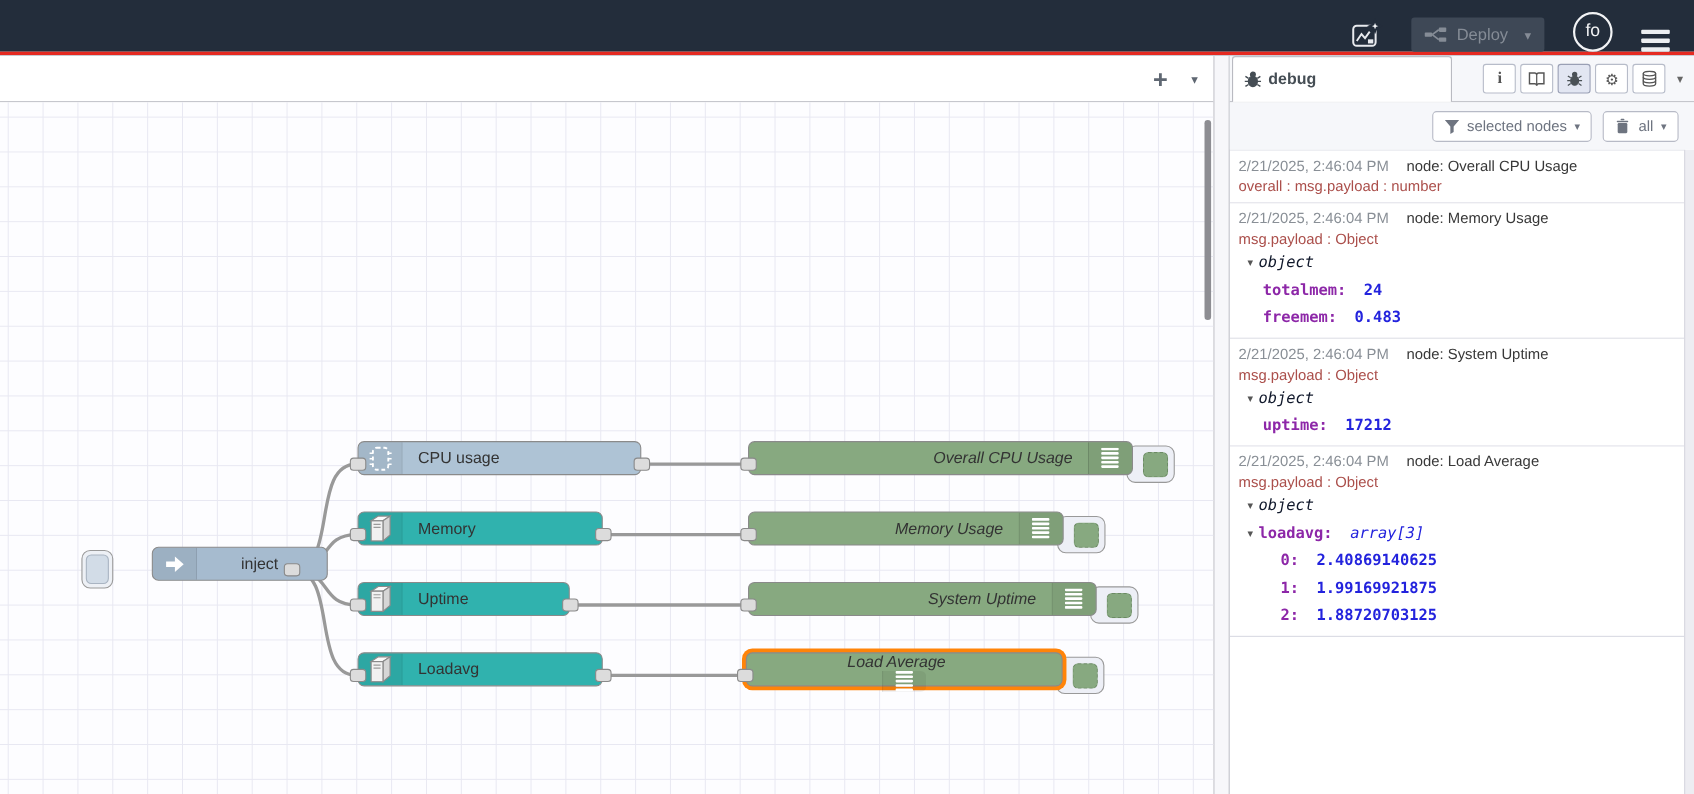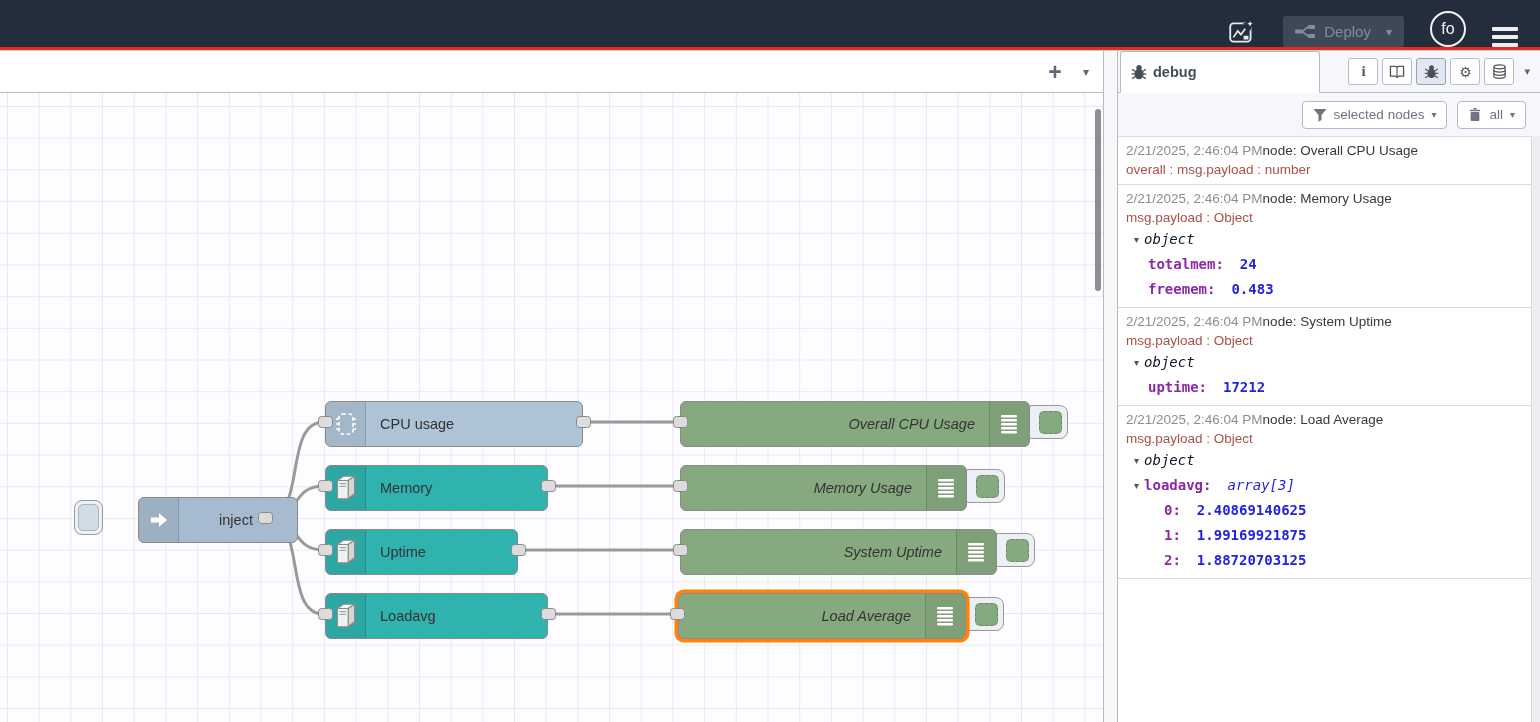--- a/index.html
+++ b/index.html
@@ -25,33 +25,33 @@
   .tab-add { position:absolute; right:34px; top:7px; width:28px; height:28px; border:none; background:none; font-size:23px; font-weight:bold; color:#5f6772; cursor:pointer; }
   .tab-caret { position:absolute; right:6px; top:12px; width:22px; height:18px; border:none; background:none; font-size:12px; color:#5f6772; cursor:pointer; }
   .canvas { position:absolute; left:0; top:42px; width:1103px; height:630px; background:#fdfdff;
     background-image:linear-gradient(to right,#e8e8f2 1px,transparent 1px),linear-gradient(to bottom,#e8e8f2 1px,transparent 1px);
     background-size:31.7px 31.7px; background-position:7px 13px; overflow:hidden; }
   .wires { position:absolute; left:0; top:-42px; width:1103px; height:672px; pointer-events:none; }
   .wires path { pointer-events:stroke; }
   .vscroll { position:absolute; left:1095px; top:16px; width:6px; height:182px; background:#8d8d92; border-radius:3px; }
 
   
-  .node { position:absolute; height:46px; border:1px solid #8a8a8a; border-radius:6px; display:flex; align-items:center; cursor:pointer; }
+  .node { position:absolute; height:31px; border:1px solid #8a8a8a; border-radius:6px; display:flex; align-items:center; cursor:pointer; }
   .node .icon-region { width:40px; height:100%; display:flex; align-items:center; justify-content:center; background:rgba(0,0,0,0.06); }
   .node .icon-left { border-right:1px solid rgba(0,0,0,0.14); border-radius:5px 0 0 5px; }
   .node .icon-right { border-left:1px solid rgba(0,0,0,0.14); border-radius:0 5px 5px 0; }
   .node .label { font-size:14.5px; color:#333; white-space:nowrap; }
   .n-inject { background:#a6bbcf; }
   .n-inject .label { flex:1; text-align:center; padding-right:4px; }
   .n-cpu { background:#aec3d5; }
   .n-os  { background:#30b2ae; }
   .n-cpu .label, .n-os .label { padding-left:14px; }
   .n-debug { background:#87a980; }
   .n-debug .label { flex:1; text-align:right; padding-right:14px; font-style:italic; }
-  .selected { box-shadow:0 0 0 3.5px #ff8409; }
+  .selected { box-shadow:0 0 0 3.5px #ff8409;flex-direction:column; }
 
   .inject-btn { position:absolute; width:29px; height:35px; background:#edf0f5; border:1px solid #999; border-radius:8px; cursor:pointer; padding:3px; }
   .inject-btn .inner { width:100%; height:100%; background:#d2dce7; border:1px solid #a9b4c2; border-radius:5px; }
 
   .toggle { position:absolute; width:44px; height:34px; background:#edeff6; border:1px solid #999; border-radius:8px; display:flex; align-items:center; justify-content:flex-end; padding-right:5px; cursor:pointer; }
   .toggle .tg-inner { width:23px; height:23px; background:#87a980; border:1px dashed #6c8a64; border-radius:5px; }
 
   .port { position:absolute; width:15px; height:12px; background:#dcdcdc; border:1.5px solid #8a8a8a; border-radius:3.5px; cursor:crosshair; }
 
   
@@ -70,21 +70,21 @@
 
   .side-toolbar { height:43px; background:#f6f7fa; display:flex; align-items:center; justify-content:flex-end; gap:10px; padding-right:14px; }
   .tb-btn { height:28px; background:#fff; border:1px solid #b7bac6; border-radius:4px; display:flex; align-items:center; gap:7px; padding:0 10px; font-size:13.5px; color:#6e7480; cursor:pointer; }
   .tb-btn .tb-caret { font-size:10px; color:#6e7480; }
 
   
   .msg-area { flex:1; display:flex; overflow:hidden; }
   .msgs { flex:1; border-top:1px solid #dcdde6; }
   .rail { width:9px; background:#ededf2; border-left:1px solid #d8d8e0; }
   .msg { border-bottom:1px solid #d9dae3; padding:4px 6px 5px 8px; background:#fff; cursor:pointer; }
-  .meta { display:flex; font-size:13.5px; line-height:19px; }
+  .meta { display:flex; gap:16px; font-size:13.5px; line-height:19px; }
   .meta .time { color:#898f96; }
   .meta .mnode { color:#383838; }
   .mpath { font-size:13.5px; line-height:19px; color:#ab4f4b; }
   .mono { font-family:"DejaVu Sans Mono", monospace; font-size:14px; font-weight:bold; line-height:25px; color:#2323dd; }
   .row-val { padding:2px 0 3px 3px; }
   .row-obj { padding-left:8px; }
   .row-kv { padding-left:22px; }
   .row-item { padding-left:38px; }
   .caret-sm { font-family:"Liberation Sans", sans-serif; font-weight:normal; font-size:10px; color:#555; margin-right:5px; vertical-align:1px; }
   .obj-label, .arr-type { font-style:italic; font-weight:normal; color:#0f172a; }

